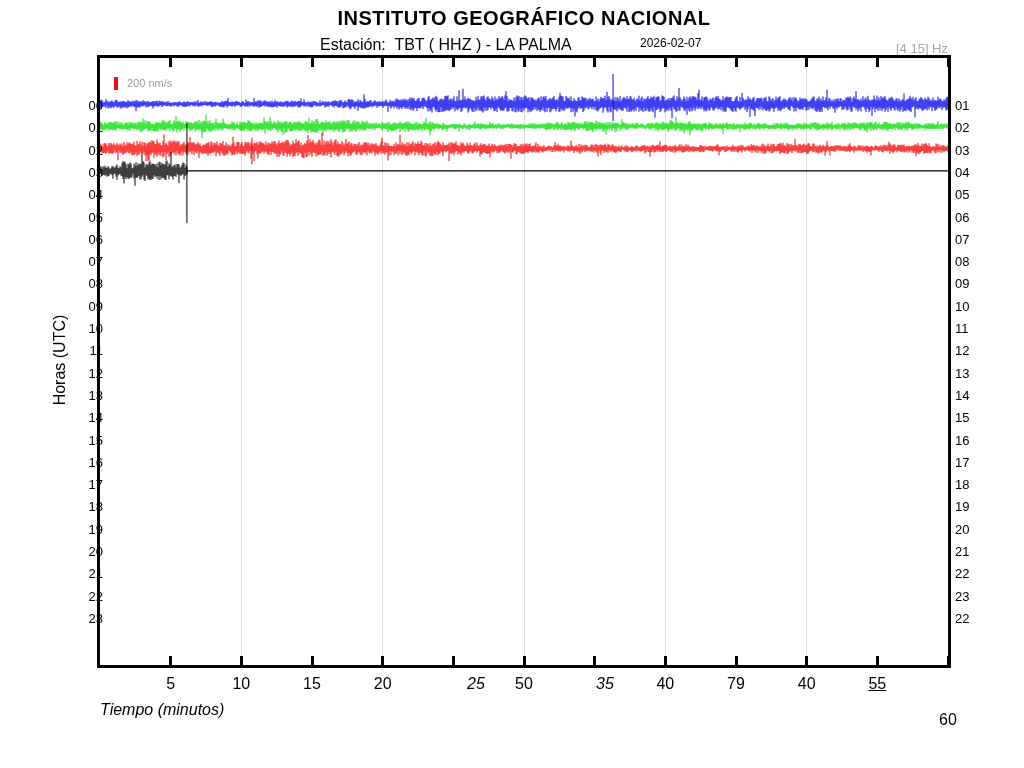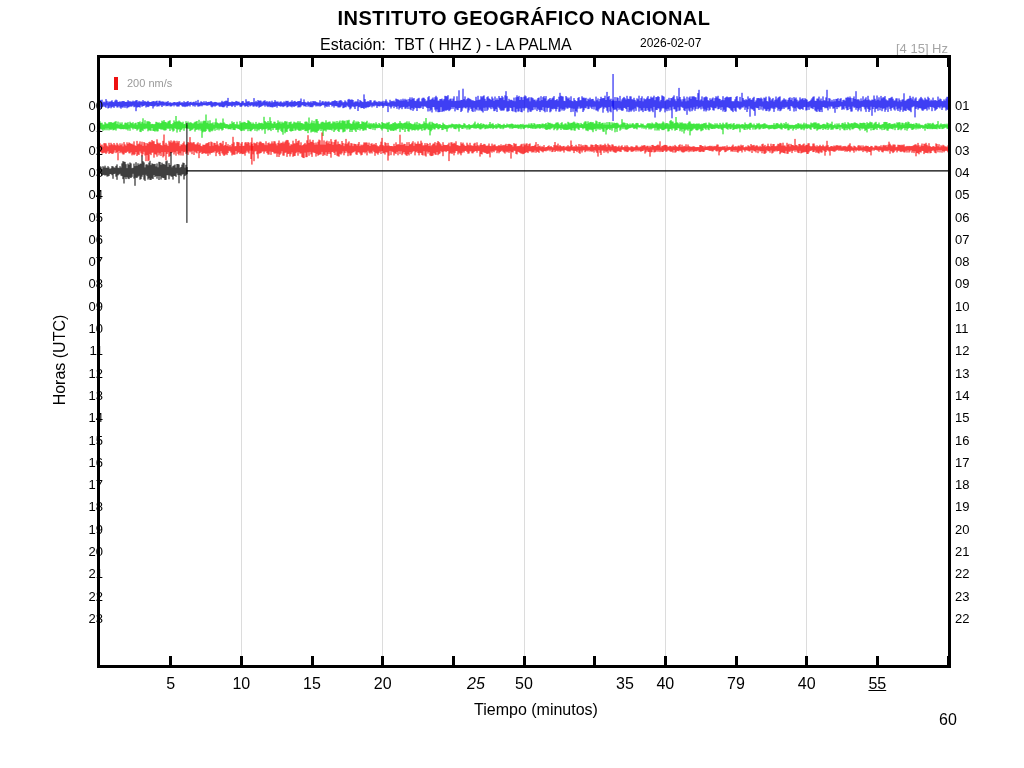--- a/index.html
+++ b/index.html
@@ -22,21 +22,21 @@
   #legend-label{left:127px;top:77px;font-size:11px;color:#999;white-space:pre;}
   .hour-label{
     font-size:13px;line-height:13px;transform:translateY(-50%);white-space:pre;
   }
   .hour-left{left:9px;width:94px;text-align:right;}
   .hour-right{left:955px;width:40px;text-align:left;}
   .xtick-label{
     top:676px;width:60px;margin-left:-30px;text-align:center;
     font-size:16px;line-height:16px;white-space:pre;
   }
-  #x-axis-title{left:112px;top:701px;width:848px;text-align:center;font-size:16px;white-space:pre;}
+  #x-axis-title{left:100px;top:701px;width:848px;text-align:left;font-size:16px;white-space:pre;font-style:italic;}
   #y-axis-title{
     left:60px;top:360px;font-size:16px;white-space:pre;
     transform:translate(-50%,-50%) rotate(-90deg);
   }
 </style>
 </head>
 <body>
 
 <div id="stage">
 
@@ -148,19 +148,19 @@
     <div class="abs hour-label hour-right" style="top: 551px;">21</div>
     <div class="abs hour-label hour-right" style="top: 573.3px;">22</div>
     <div class="abs hour-label hour-right" style="top: 595.6px;">23</div>
     <div class="abs hour-label hour-right" style="top: 617.9px;">22</div>
     <div class="abs xtick-label" style="left: 170.667px;">5</div>
     <div class="abs xtick-label" style="left: 241.333px;">10</div>
     <div class="abs xtick-label" style="left: 312px;">15</div>
     <div class="abs xtick-label" style="left: 382.667px;">20</div>
     <div class="abs xtick-label" style="left: 476px; font-style: italic;">25</div>
     <div class="abs xtick-label" style="left: 524px;">50</div>
-    <div class="abs xtick-label" style="left: 625px;">35</div>
+    <div class="abs xtick-label" style="left: 605px; font-style: italic;">35</div>
     <div class="abs xtick-label" style="left: 665.333px;">40</div>
     <div class="abs xtick-label" style="left: 736px;">79</div>
     <div class="abs xtick-label" style="left: 806.667px;">40</div>
     <div class="abs xtick-label" style="left: 877.333px; text-decoration: underline;">55</div>
     <div class="abs xtick-label" style="left: 948px; margin-top: 36px;">60</div>
   </div>
 
 </body></html>

